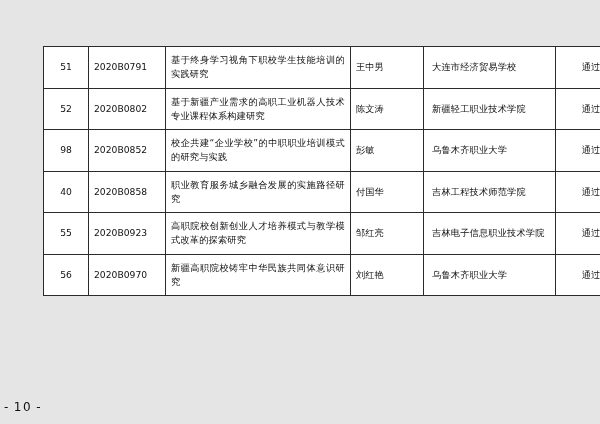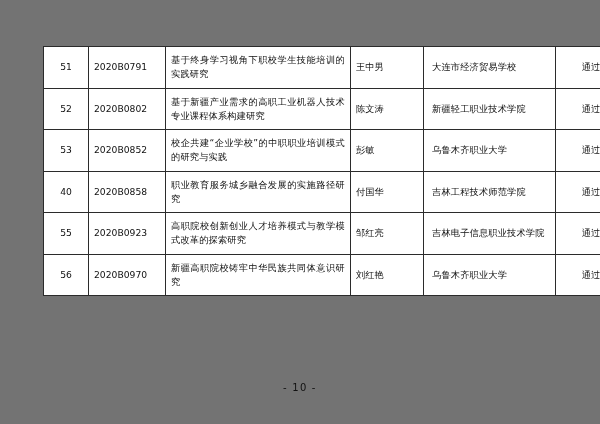--- a/index.html
+++ b/index.html
@@ -10,21 +10,21 @@
     width: 600px;
     height: 424px;
     background: #ffffff;
     font-family: "DejaVu Sans", "Liberation Sans", sans-serif;
     overflow: hidden;
   }
   .page {
     position: relative;
     width: 600px;
     height: 424px;
-    background: #737373;
+    background: #e5e5e5;
     box-sizing: border-box;
   }
   .table-wrap {
     position: absolute;
     left: 43px;
     top: 46px;
     width: 514px;
   }
   table.doc-table {
     border-collapse: collapse;
@@ -54,23 +54,22 @@
     margin-top: 36px;
   }
   .cell-org {
     letter-spacing: 0.2px;
     margin-top: 44px;
   }
   .page-number {
     position: absolute;
     left: 0;
     right: 0;
-    top: 382px;
-    text-align: center;
-    font-size: 10px;
+    top: 400px;
+    font-size: 12px;
     color: #111111;
     letter-spacing: 1.5px;
   }
   .pg-dash { display: inline-block; padding: 0 4px; }
 </style>
 </head>
 <body>
 
 <div class="page">
 
@@ -90,21 +89,21 @@
         <tr>
           <td class="col-no">52</td>
           <td class="col-code">2020B0802</td>
           <td class="col-title cell-title">基于新疆产业需求的高职工业机器人技术专业课程体系构建研究</td>
           <td class="col-name">陈文涛</td>
           <td class="col-org cell-org">新疆轻工职业技术学院</td>
           <td class="col-stat">通过</td>
         </tr>
 
         <tr>
-          <td class="col-no">53</td>
+          <td class="col-no">98</td>
           <td class="col-code">2020B0852</td>
           <td class="col-title cell-title">校企共建“企业学校”的中职职业培训模式的研究与实践</td>
           <td class="col-name">彭敏</td>
           <td class="col-org cell-org">乌鲁木齐职业大学</td>
           <td class="col-stat">通过</td>
         </tr>
 
         <tr>
           <td class="col-no">40</td>
           <td class="col-code">2020B0858</td>

